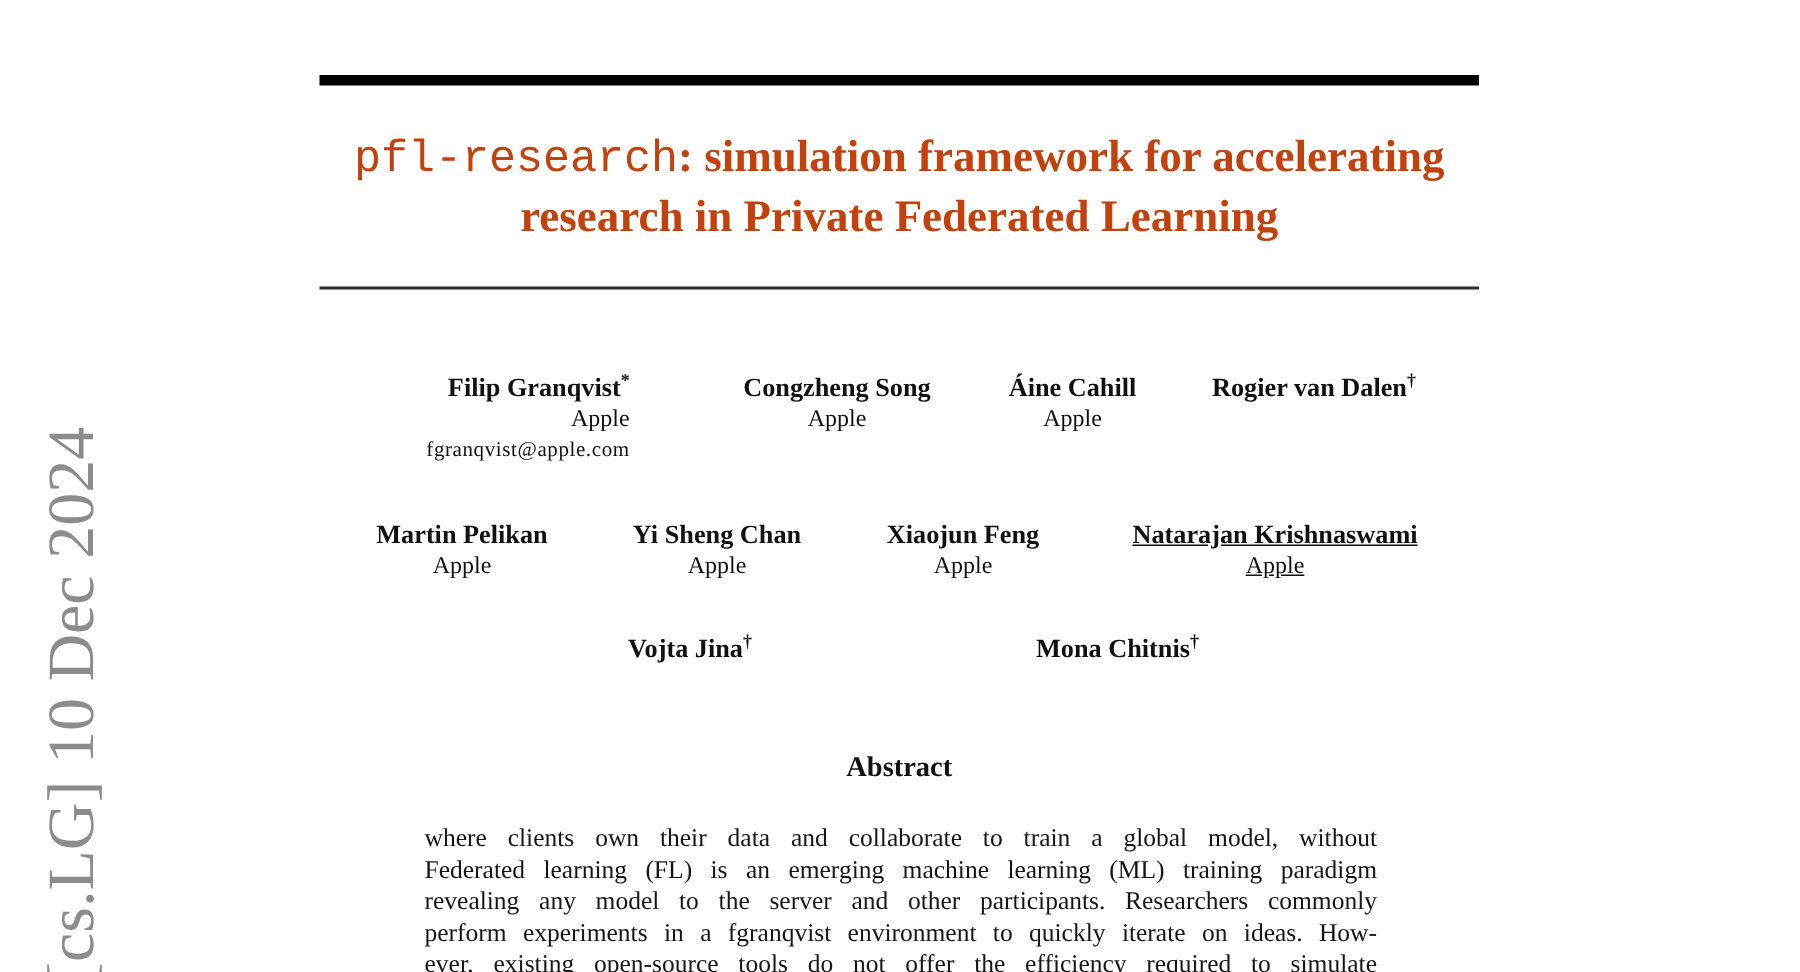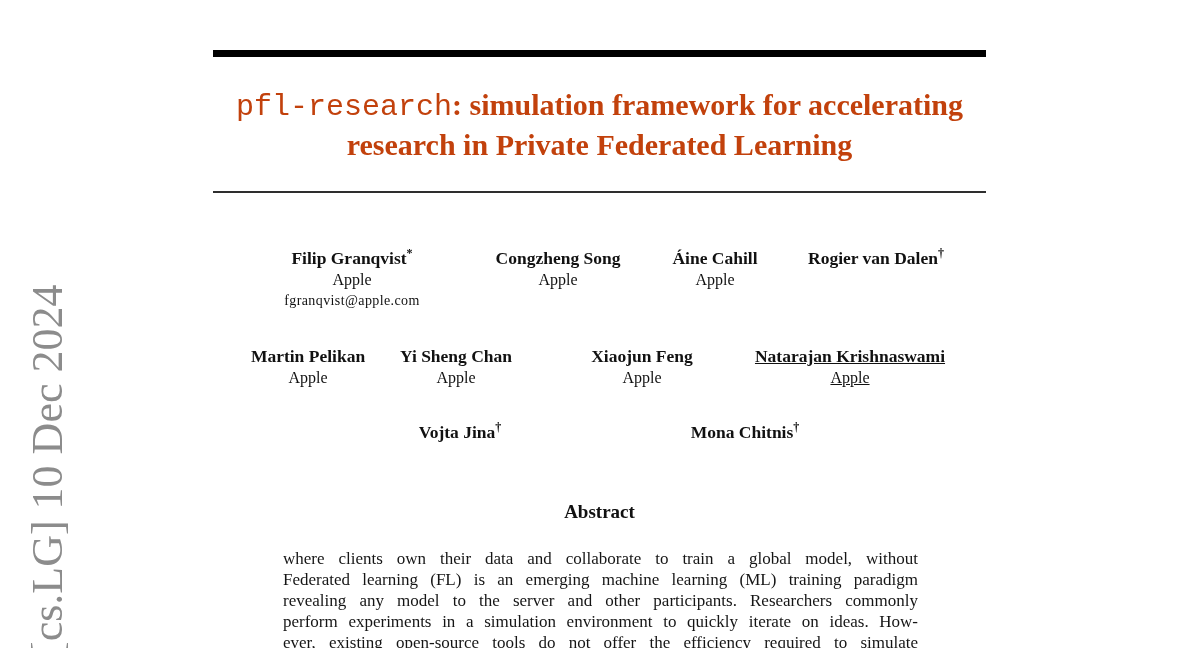--- a/index.html
+++ b/index.html
@@ -93,42 +93,42 @@
 <div class="page">
 
   <div class="watermark">[cs.LG] 10 Dec 2024</div>
 
   <div class="rule thick"></div>
 
   <h1 class="title"><span class="tt">pfl-research</span><span>: simulation framework for accelerating</span><span class="line2">research in Private Federated Learning</span></h1>
 
   <div class="rule thin"></div>
 
-  <div class="author" style="left:352px; top:247px;">
+  <div class="author" style="left:352px; top:247px;text-align:right;">
     <div class="a-name"><span>Filip Granqvist</span><sup>*</sup></div>
     <div class="a-aff">Apple</div>
     <div class="a-email">fgranqvist@apple.com</div>
   </div>
   <div class="author" style="left:558px; top:247px;">
     <div class="a-name"><span>Congzheng Song</span><sup></sup></div>
     <div class="a-aff">Apple</div>
   </div>
   <div class="author" style="left:715px; top:247px;">
     <div class="a-name"><span>Áine Cahill</span><sup></sup></div>
     <div class="a-aff">Apple</div>
   </div>
   <div class="author" style="left:876px; top:247px;">
     <div class="a-name"><span>Rogier van Dalen</span><sup>†</sup></div>
   </div>
 
   <div class="author" style="left:308px; top:345px;">
     <div class="a-name"><span>Martin Pelikan</span><sup></sup></div>
     <div class="a-aff">Apple</div>
   </div>
-  <div class="author" style="left:456px; top:345px;">
+  <div class="author" style="left:478px; top:345px;">
     <div class="a-name"><span>Yi Sheng Chan</span><sup></sup></div>
     <div class="a-aff">Apple</div>
   </div>
   <div class="author" style="left:642px; top:345px;">
     <div class="a-name"><span>Xiaojun Feng</span><sup></sup></div>
     <div class="a-aff">Apple</div>
   </div>
   <div class="author" style="left:850px; top:345px;text-decoration:underline;">
     <div class="a-name"><span>Natarajan Krishnaswami</span><sup></sup></div>
     <div class="a-aff">Apple</div>
@@ -139,17 +139,17 @@
   </div>
   <div class="author" style="left:745px; top:421px;">
     <div class="a-name"><span>Mona Chitnis</span><sup>†</sup></div>
   </div>
 
   <div class="abstract-heading">Abstract</div>
   <div class="abstract-body">
     <div class="abs-line">where clients own their data and collaborate to train a global model, without</div>
     <div class="abs-line">Federated learning (FL) is an emerging machine learning (ML) training paradigm</div>
     <div class="abs-line">revealing any model to the server and other participants. Researchers commonly</div>
-    <div class="abs-line">perform experiments in a simulation environment to quickly iterate on ideas. How-</div>
+    <div class="abs-line">perform experiments in a fgranqvist environment to quickly iterate on ideas. How-</div>
     <div class="abs-line">ever, existing open-source tools do not offer the efficiency required to simulate</div>
   </div>
 
 </div>
 
 </body></html>

